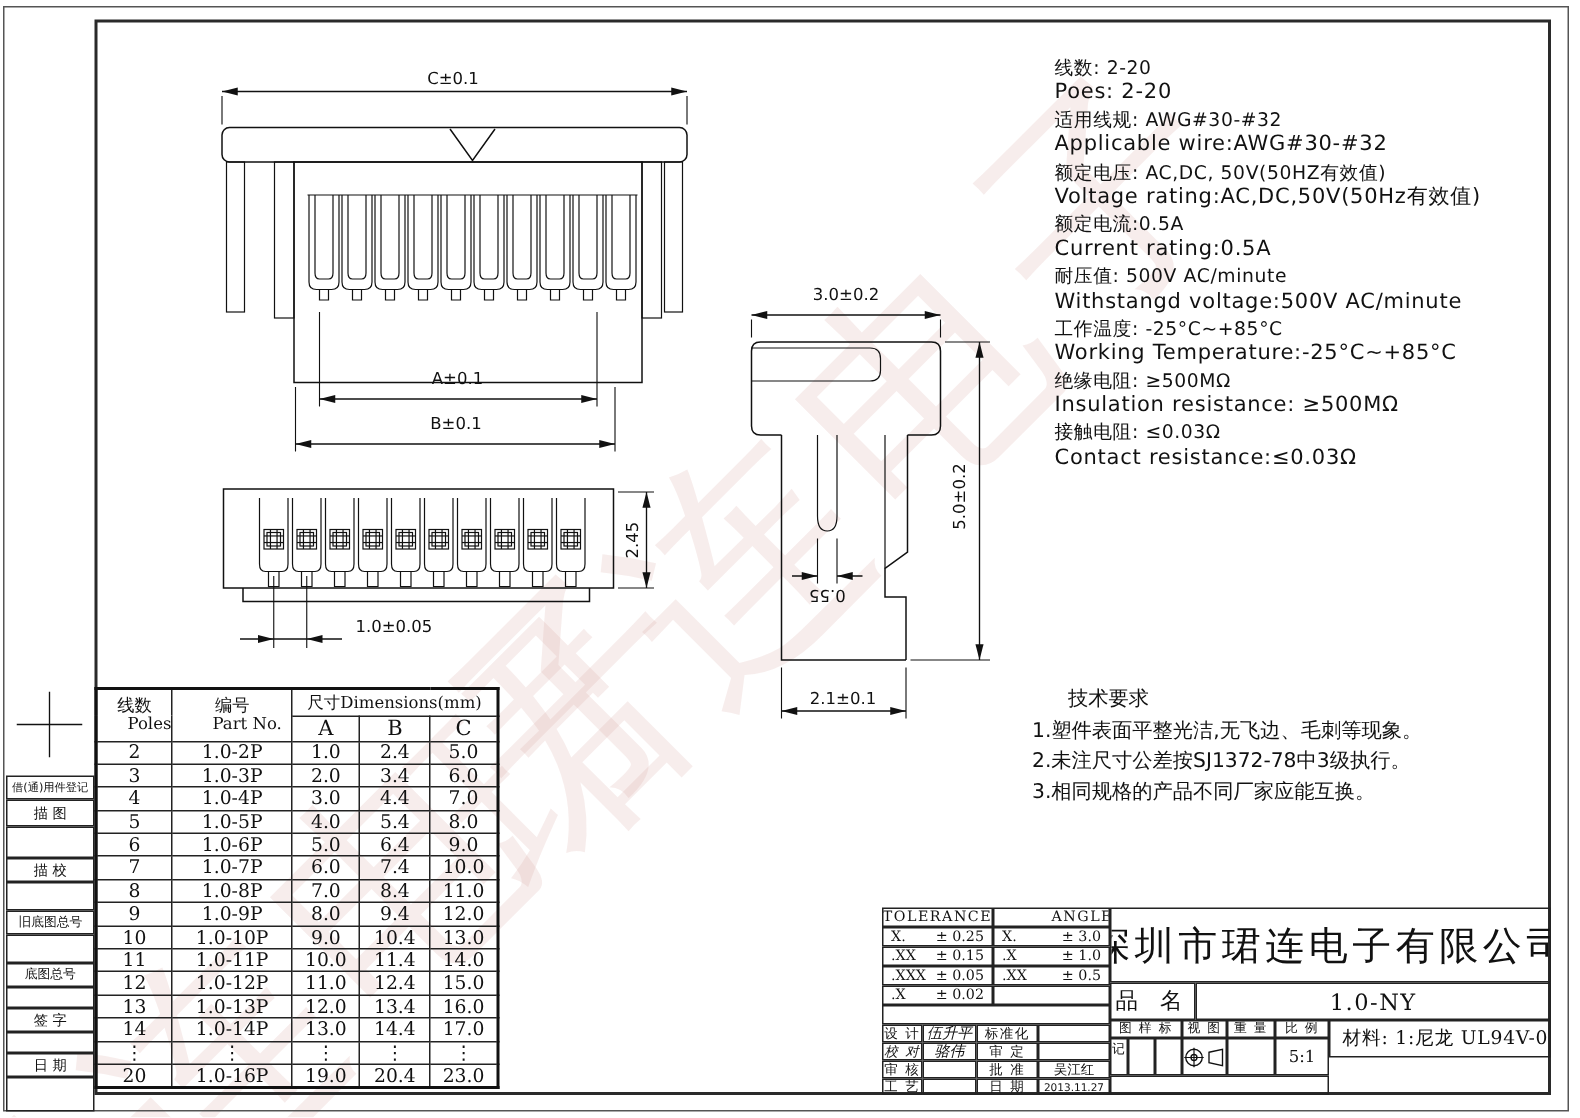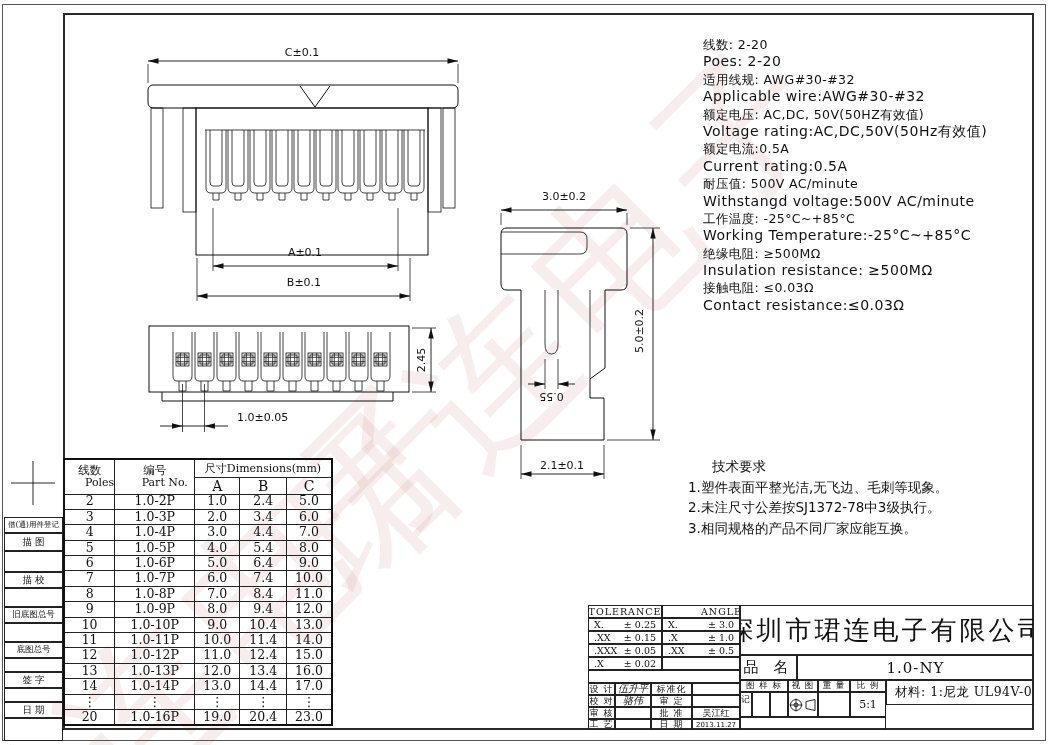--- a/index.html
+++ b/index.html
@@ -387,21 +387,21 @@
         <span>± 0.5</span>
       </div>
     <div class="c" style="left:74px; top:52px; width:78px; height:13px;"></div>
     <div class="c" style="left:0; top:65px; width:152px; height:13px;"></div>
 
     <div class="c slab" style="left:0; top:78px; width:27px; height:12px;">设  计</div>
     <div class="c hand" style="left:27px; top:78px; width:36px; height:12px;">伍升平</div>
     <div class="c slab" style="left:63px; top:78px; width:41px; height:12px;">标准化</div>
     <div class="c" style="left:104px; top:78px; width:48px; height:12px;"></div>
 
-    <div class="c slab" style="left:0; top:90px; width:27px; height:12px;">校  对</div>
+    <div class="c slab" style="left:0; top:90px; width:27px; height:12px;font-style:italic;">校  对</div>
     <div class="c hand" style="left:27px; top:90px; width:36px; height:12px;">骆伟</div>
     <div class="c slab" style="left:63px; top:90px; width:41px; height:12px;">审  定</div>
     <div class="c" style="left:104px; top:90px; width:48px; height:12px;"></div>
 
     <div class="c slab" style="left:0; top:102px; width:27px; height:12px;">审  核</div>
     <div class="c hand" style="left:27px; top:102px; width:36px; height:12px;"></div>
     <div class="c slab" style="left:63px; top:102px; width:41px; height:12px;">批  准</div>
     <div class="c slab" style="left:104px; top:102px; width:48px; height:12px; letter-spacing:0;">吴江红</div>
 
     <div class="c slab" style="left:0; top:114px; width:27px; height:11px;">工  艺</div>

